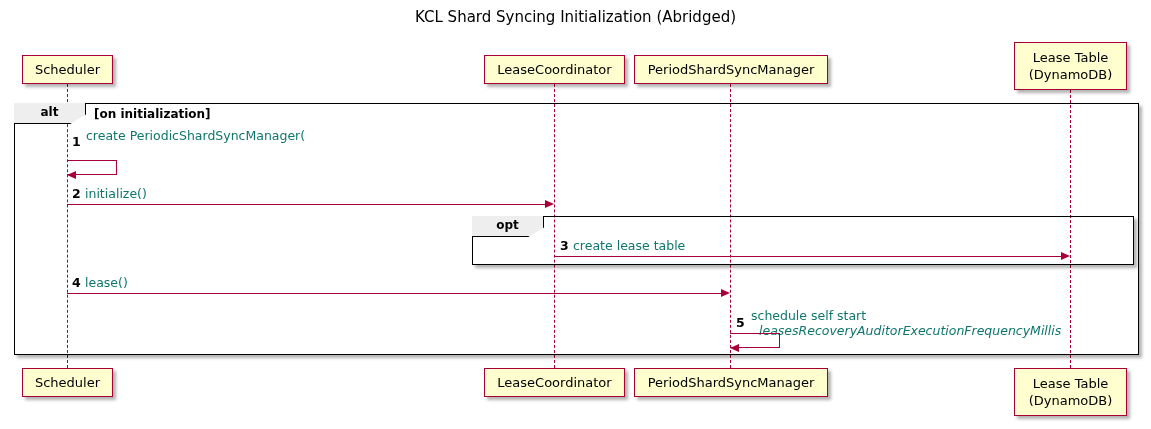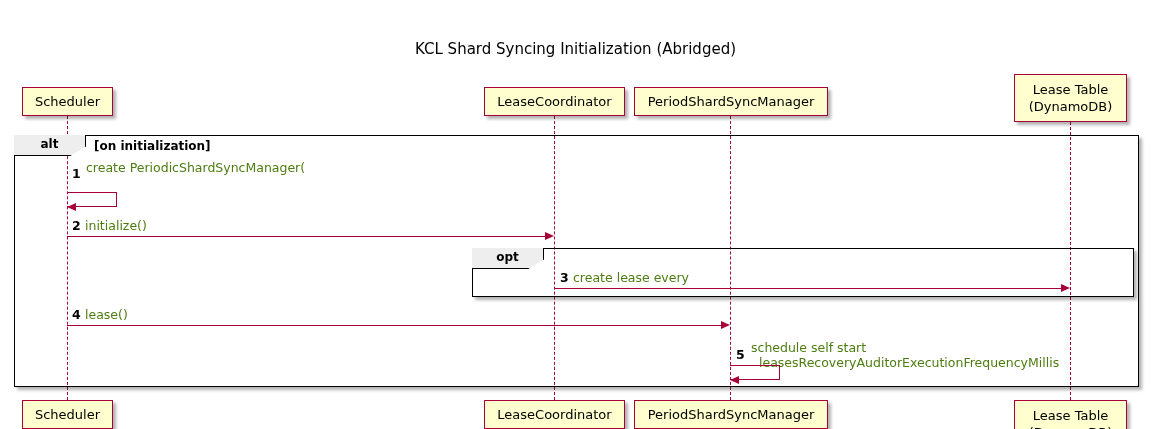--- a/index.html
+++ b/index.html
@@ -13,21 +13,20 @@
     position: relative;
     overflow: hidden;
     font-family: "DejaVu Sans", sans-serif;
     color: #000000;
   }
   #diagram {
     position: absolute;
     left: 0; top: 0;
     width: 1151px;
     height: 326px;
-    margin-top: 32px;
   }
   .title {
     position: absolute;
     left: 0;
     top: 8px;
     width: 1151px;
     text-align: center;
     font-size: 15px;
     color: #000000;
     white-space: nowrap;
@@ -98,21 +97,21 @@
   .arrow-right {
     border-left: 9px solid #A80036;
   }
   .arrow-left {
     border-right: 9px solid #A80036;
   }
   .msg-label {
     position: absolute;
     font-size: 12.5px;
     line-height: 15px;
-    color: #4d7c0f;
+    color: #0f766e;
     white-space: nowrap;
   }
   .seq-num {
     position: absolute;
     font-size: 12.5px;
     font-weight: bold;
     color: #000000;
   }
   
   .self-loop {
@@ -164,32 +163,32 @@
   <div class="msg-label" style="left:85px; top:186px;">initialize()</div>
   <div class="msg-line" style="left:67px; top:204px; width:478px;"></div>
   <div class="arrow-head arrow-right" style="left:545px; top:199.5px;"></div>
 
   <div class="frame" style="left:472px; top:216px; width:662px; height:49px;"></div>
   <div class="frame-tab" style="left:472px; top:216px; width:72px; height:21px;">
     <span>opt</span>
   </div>
 
   <div class="seq-num" style="left:560px; top:238px;">3</div>
-  <div class="msg-label" style="left:573px; top:238px;">create lease every</div>
+  <div class="msg-label" style="left:573px; top:238px;">create lease table</div>
   <div class="msg-line" style="left:554px; top:256px; width:507px;"></div>
   <div class="arrow-head arrow-right" style="left:1061px; top:251.5px;"></div>
 
   <div class="seq-num" style="left:72px; top:275px;">4</div>
   <div class="msg-label" style="left:85px; top:275px;">lease()</div>
   <div class="msg-line" style="left:67px; top:293px; width:654px;"></div>
   <div class="arrow-head arrow-right" style="left:721px; top:288.5px;"></div>
 
   <div class="seq-num" style="left:736px; top:315px;">5</div>
   <div class="msg-label" style="left:751px; top:308px;">schedule self start</div>
-  <div class="msg-label" style="left:759px; top:323px;">leasesRecoveryAuditorExecutionFrequencyMillis</div>
+  <div class="msg-label" style="left:759px; top:323px;font-style:italic;">leasesRecoveryAuditorExecutionFrequencyMillis</div>
   <div class="self-loop" style="left:730px; top:333px; width:50px; height:15px;"></div>
   <div class="arrow-head arrow-left" style="left:730px; top:343.5px;"></div>
 
   <div class="participant" style="left:22px; top:368px; width:91px; height:29px;">
     <span>Scheduler</span>
   </div>
   <div class="participant" style="left:484px; top:368px; width:141px; height:29px;">
     <span>LeaseCoordinator</span>
   </div>
   <div class="participant" style="left:634px; top:368px; width:194px; height:29px;">

